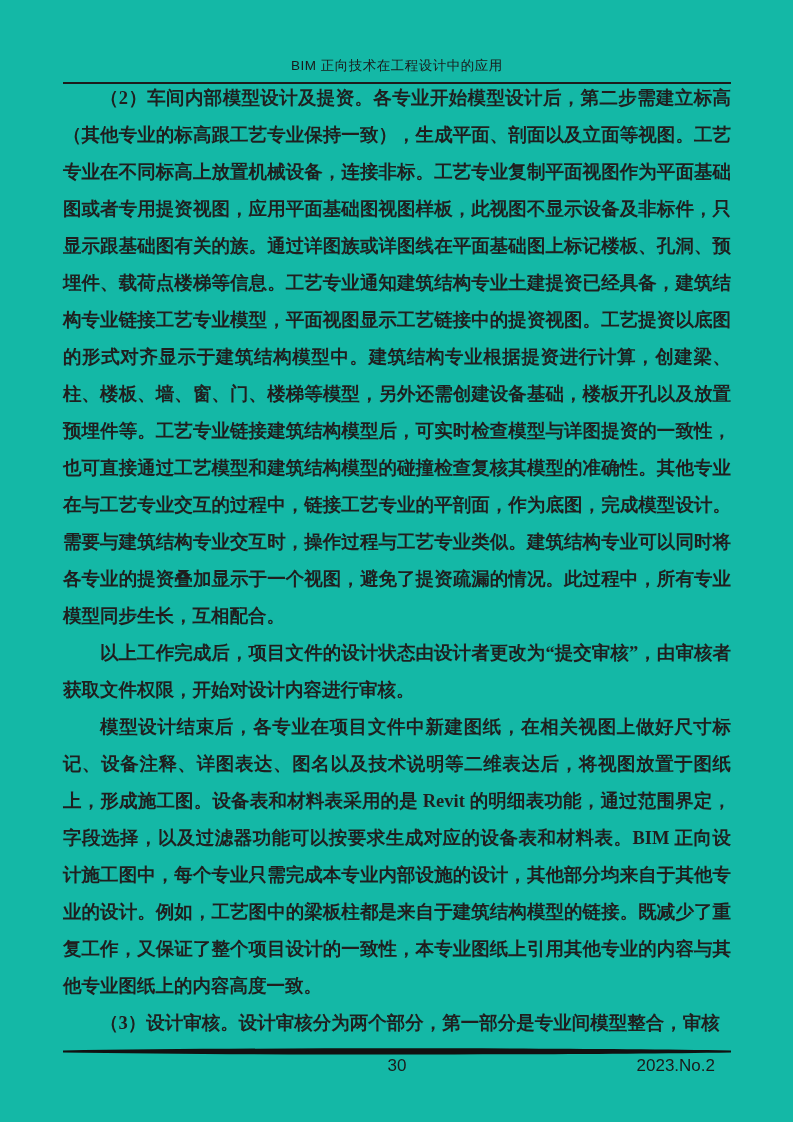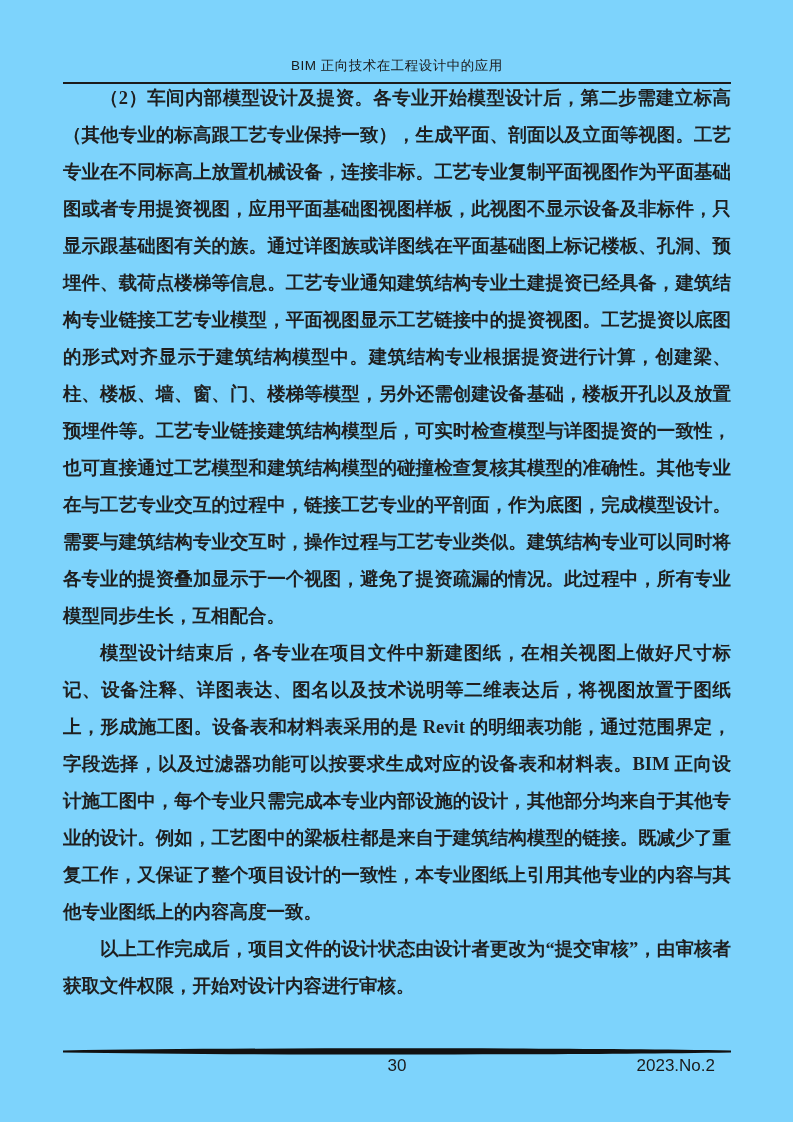--- a/index.html
+++ b/index.html
@@ -1,21 +1,21 @@
 <!DOCTYPE html>
 <html><head>
 <meta charset="utf-8">
 <style>
   * { margin: 0; padding: 0; box-sizing: border-box; }
   html, body { background: #ffffff; }
   .page {
     position: relative;
     width: 793px;
     height: 1122px;
-    background: #7dd3fc;
+    background: #14b8a6;
     overflow: hidden;
     margin: 0 auto;
   }
   
   .header {
     position: absolute;
     left: 63px;
     top: 56px;
     width: 668px;
   }
@@ -86,22 +86,23 @@
 
 <div class="page">
 
   <div class="header">
     <div class="header-title">BIM 正向技术在工程设计中的应用</div>
     <div class="header-rule"></div>
   </div>
 
   <div class="body-text">
     <p>（2）车间内部模型设计及提资。各专业开始模型设计后，第二步需建立标高（其他专业的标高跟工艺专业保持一致），生成平面、剖面以及立面等视图。工艺专业在不同标高上放置机械设备，连接非标。工艺专业复制平面视图作为平面基础图或者专用提资视图，应用平面基础图视图样板，此视图不显示设备及非标件，只显示跟基础图有关的族。通过详图族或详图线在平面基础图上标记楼板、孔洞、预埋件、载荷点楼梯等信息。工艺专业通知建筑结构专业土建提资已经具备，建筑结构专业链接工艺专业模型，平面视图显示工艺链接中的提资视图。工艺提资以底图的形式对齐显示于建筑结构模型中。建筑结构专业根据提资进行计算，创建梁、柱、楼板、墙、窗、门、楼梯等模型，另外还需创建设备基础，楼板开孔以及放置预埋件等。工艺专业链接建筑结构模型后，可实时检查模型与详图提资的一致性，也可直接通过工艺模型和建筑结构模型的碰撞检查复核其模型的准确性。其他专业在与工艺专业交互的过程中，链接工艺专业的平剖面，作为底图，完成模型设计。需要与建筑结构专业交互时，操作过程与工艺专业类似。建筑结构专业可以同时将各专业的提资叠加显示于一个视图，避免了提资疏漏的情况。此过程中，所有专业模型同步生长，互相配合。</p>
+    <p>以上工作完成后，项目文件的设计状态由设计者更改为“提交审核”，由审核者获取文件权限，开始对设计内容进行审核。</p>
     <p>模型设计结束后，各专业在项目文件中新建图纸，在相关视图上做好尺寸标记、设备注释、详图表达、图名以及技术说明等二维表达后，将视图放置于图纸上，形成施工图。设备表和材料表采用的是 Revit 的明细表功能，通过范围界定，字段选择，以及过滤器功能可以按要求生成对应的设备表和材料表。BIM 正向设计施工图中，每个专业只需完成本专业内部设施的设计，其他部分均来自于其他专业的设计。例如，工艺图中的梁板柱都是来自于建筑结构模型的链接。既减少了重复工作，又保证了整个项目设计的一致性，本专业图纸上引用其他专业的内容与其他专业图纸上的内容高度一致。</p>
-    <p>以上工作完成后，项目文件的设计状态由设计者更改为“提交审核”，由审核者获取文件权限，开始对设计内容进行审核。</p>
+    <p>（3）设计审核。设计审核分为两个部分，第一部分是专业间模型整合，审核</p>
   </div>
 
   <svg class="footer-rule" viewBox="0 0 668 9" preserveAspectRatio="none">
     <path d="M0,3.4 C180,0.6 488,0.6 668,3.4 L668,5.4 C488,8.2 180,8.2 0,5.4 Z" fill="#111111"></path>
   </svg>
 
   <div class="footer-row">
     <span class="page-number">30</span>
     <span class="issue-label">2023.No.2</span>
   </div>

